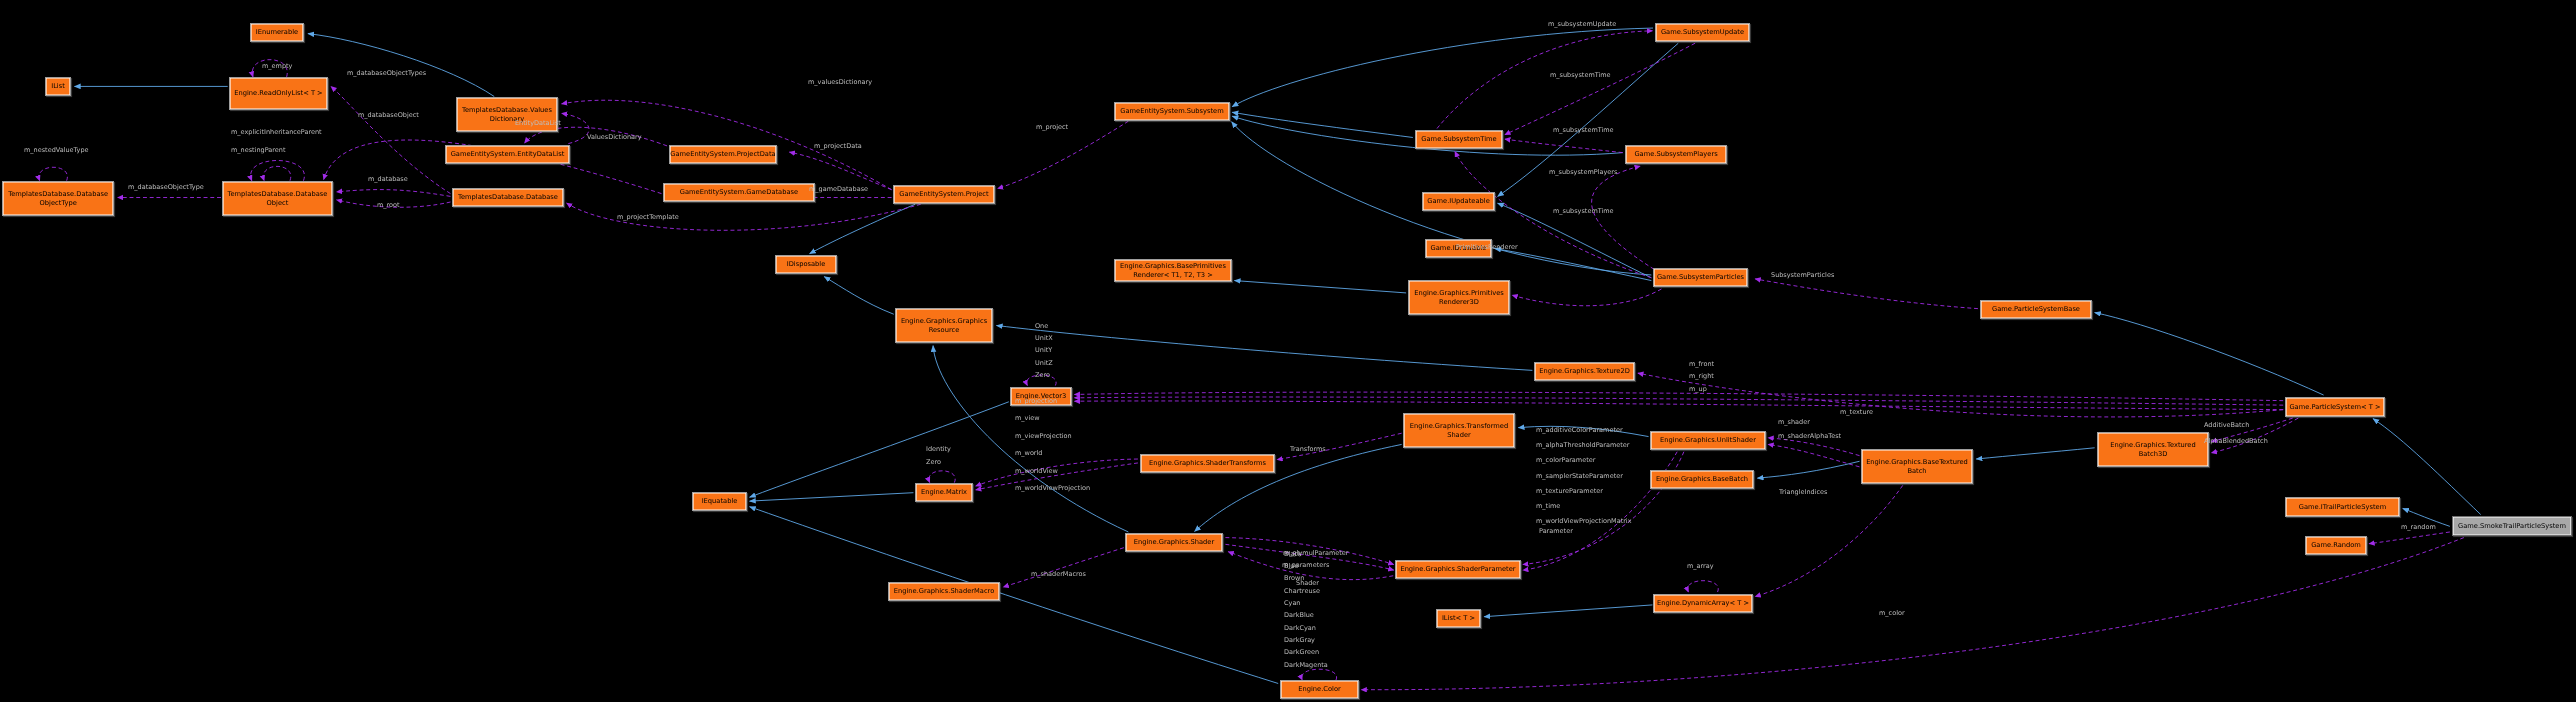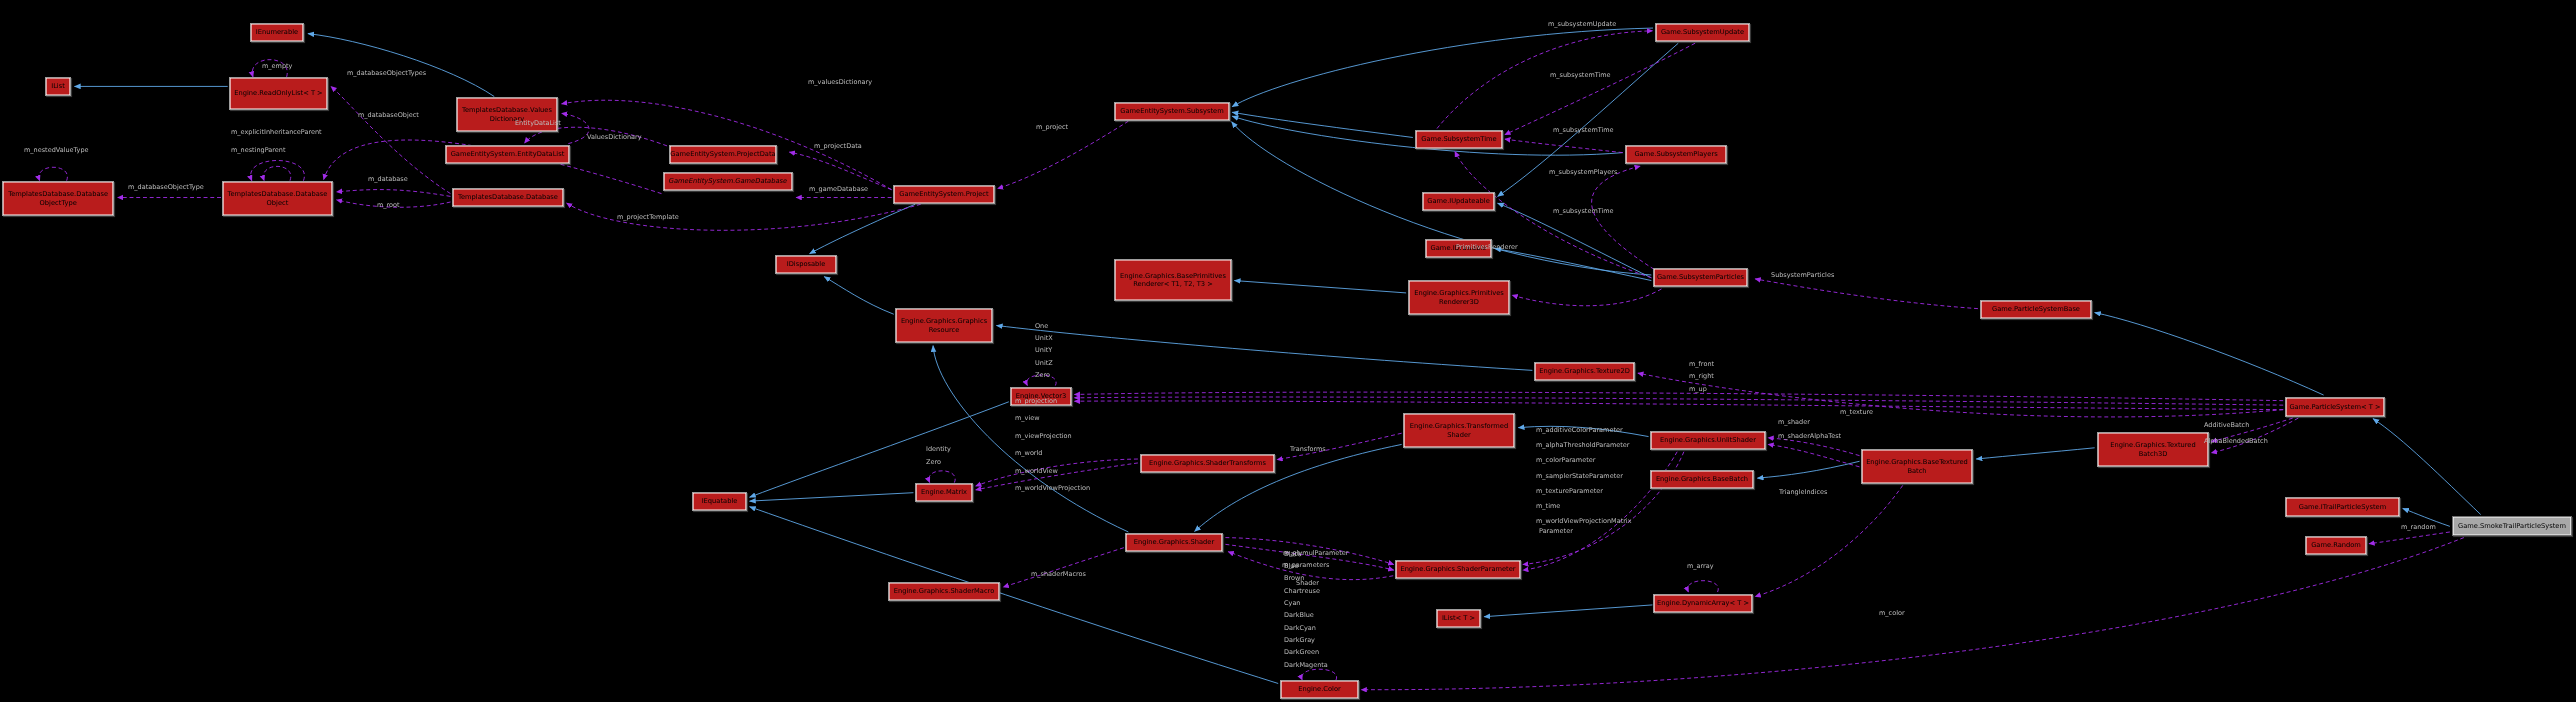--- a/index.html
+++ b/index.html
@@ -1,19 +1,19 @@
 <!DOCTYPE html>
 <html style="font-size:9px"><head>
 <meta charset="utf-8">
 <style>
   html,body{margin:0;padding:0;background:#000;}
   #stage{position:relative;width:2576px;height:702px;background:#000;overflow:hidden;
          font-family:"DejaVu Sans", sans-serif;}
   #wires{position:absolute;left:0;top:0;width:2576px;height:702px;}
-  .node{position:absolute;box-sizing:border-box;background:#b91c1c;border:0.6px solid #9e9e9e;
+  .node{position:absolute;box-sizing:border-box;background:#f97316;border:0.6px solid #9e9e9e;
         box-shadow:1.1px 1.1px 0 rgba(160,160,160,.35), inset 0 0 0 0.6px #fdfdfd;
         color:#000;font-size:6.7px;line-height:1.25;text-align:center;
         display:flex;flex-direction:column;justify-content:center;align-items:center;
         white-space:nowrap;padding:1.1px 2.2px;cursor:pointer;}
   .node.focus{background:#a8a8a8;border:0.6px solid #6e6e6e;}
   .elabel{position:absolute;color:#bdbdbd;font-size:6.5px;white-space:nowrap;line-height:1;}
 </style>
 <style>.mk-inh-head{fill:#5fa8e8;}.mk-use-head{fill:#a12ce8;}.edge-inh{stroke:#5fa8e8;stroke-width:1.6;fill:none;}.edge-use{stroke:#a12ce8;stroke-width:1.6;fill:none;stroke-dasharray:7,5;}</style></head>
 <body>
 
@@ -125,21 +125,21 @@
     </div>
     <div class="node" style="left: 445px; top: 145px; width: 125px; height: 19px;">
       <span>GameEntitySystem.EntityDataList</span>
     </div>
     <div class="node" style="left: 669px; top: 145px; width: 108px; height: 19px;">
       <span>GameEntitySystem.ProjectData</span>
     </div>
     <div class="node" style="left: 452px; top: 188px; width: 112px; height: 19px;">
       <span>TemplatesDatabase.Database</span>
     </div>
-    <div class="node" style="left: 663px; top: 172px; width: 130px; height: 19px; font-style: italic;">
+    <div class="node" style="left: 663px; top: 183px; width: 152px; height: 19px;">
       <span>GameEntitySystem.GameDatabase</span>
     </div>
     <div class="node" style="left: 893px; top: 185px; width: 102px; height: 19px;">
       <span>GameEntitySystem.Project</span>
     </div>
     <div class="node" style="left: 1114px; top: 102px; width: 116px; height: 19px;">
       <span>GameEntitySystem.Subsystem</span>
     </div>
     <div class="node" style="left: 1655px; top: 22.5px; width: 95px; height: 19px;">
       <span>Game.SubsystemUpdate</span>
@@ -155,21 +155,21 @@
     </div>
     <div class="node" style="left: 1425px; top: 239px; width: 67px; height: 19px;">
       <span>Game.IDrawable</span>
     </div>
     <div class="node" style="left: 775px; top: 255px; width: 62px; height: 19px;">
       <span>IDisposable</span>
     </div>
     <div class="node" style="left: 1653px; top: 268px; width: 95px; height: 19px;">
       <span>Game.SubsystemParticles</span>
     </div>
-    <div class="node" style="left: 1114px; top: 259px; width: 118px; height: 42px;">
+    <div class="node" style="left: 1114px; top: 259px; width: 118px; height: 23px;">
       <span>Engine.Graphics.BasePrimitives</span>
       <span>Renderer&lt; T1, T2, T3 &gt;</span>
     </div>
     <div class="node" style="left: 1408px; top: 280px; width: 102px; height: 35px;">
       <span>Engine.Graphics.Primitives</span>
       <span>Renderer3D</span>
     </div>
     <div class="node" style="left: 895px; top: 308px; width: 98px; height: 35px;">
       <span>Engine.Graphics.Graphics</span>
       <span>Resource</span>

